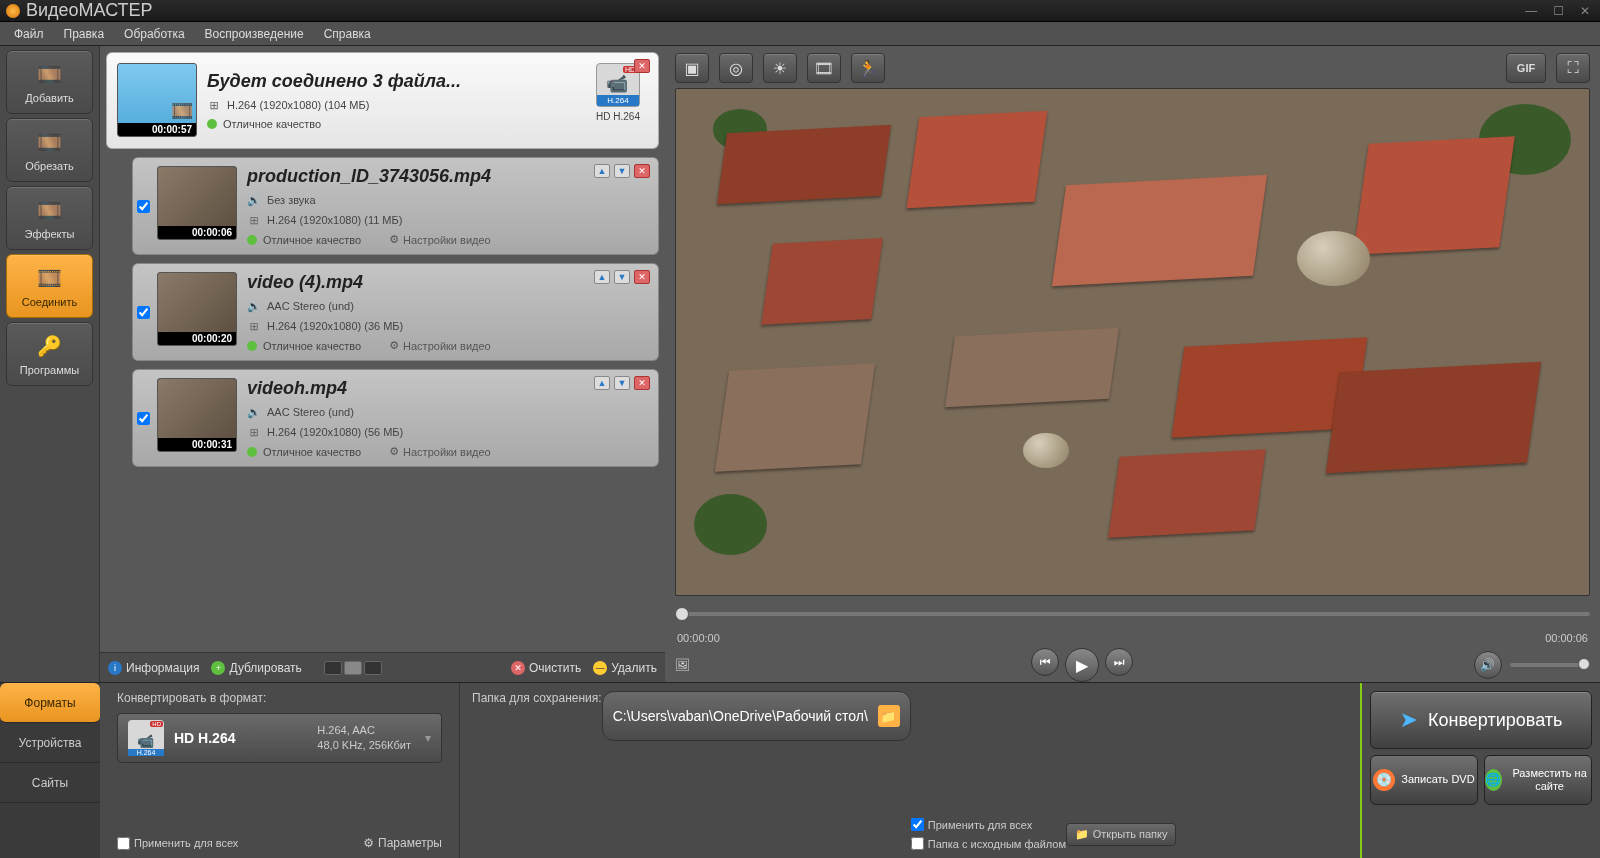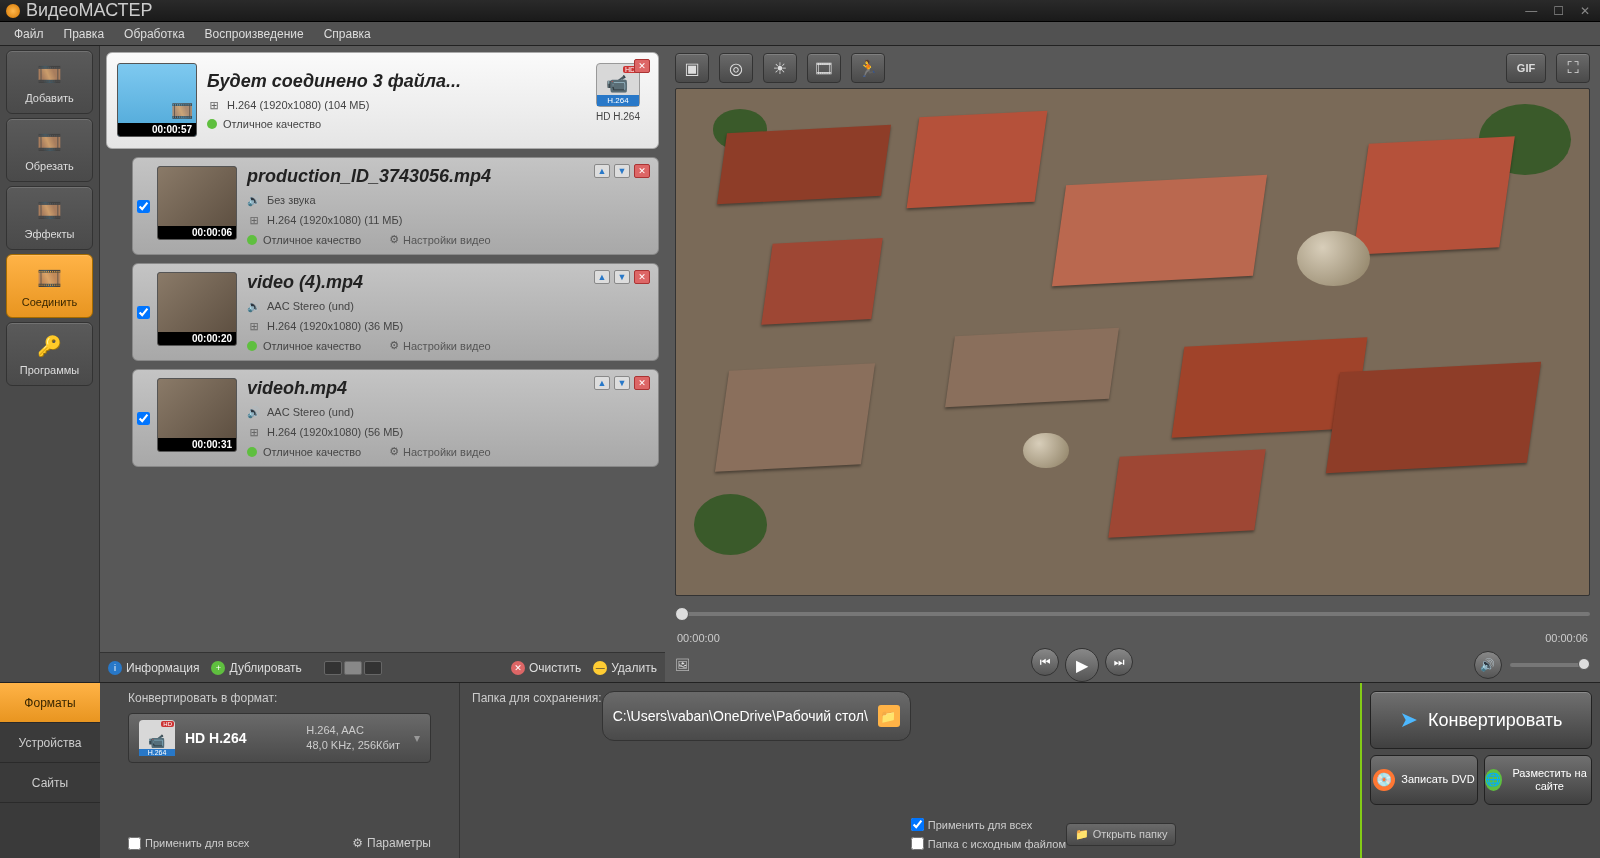--- a/index.html
+++ b/index.html
@@ -59,22 +59,22 @@
 .timeline .knob { position:absolute; left:0; top:-5px; width:14px; height:14px; background:#ddd; border-radius:50%; border:1px solid #555; cursor:pointer; }
 .timeline-labels { display:flex; justify-content:space-between; font-size:11px; color:#ccc; padding:0 2px 4px; }
 .controls-row { height:34px; display:flex; align-items:center; gap:8px; }
 .ctrl { width:28px; height:28px; background:linear-gradient(#888,#555); border:1px solid #333; border-radius:50%; display:flex; align-items:center; justify-content:center; cursor:pointer; color:#fff; }
 .ctrl.play { width:34px; height:34px; font-size:16px; }
 .vol-slider { width:80px; height:4px; background:#777; border-radius:2px; position:relative; }
 .vol-slider .knob { position:absolute; right:0; top:-5px; width:12px; height:12px; background:#ddd; border-radius:50%; border:1px solid #555; }
 .bottom { height:176px; background:#4a4a4a; border-top:1px solid #222; display:flex; }
 .tabs { width:100px; display:flex; flex-direction:column; background:#3a3a3a; }
 .tab { flex:0 0 40px; display:flex; align-items:center; justify-content:center; cursor:pointer; color:#ccc; border-bottom:1px solid #2a2a2a; font-size:12px; }
-.tab.active { background:linear-gradient(#ffb347,#e89520); color:#3a2700; }
-.format-panel { flex:0 0 360px; padding:8px 28px; display:flex; flex-direction:column; border-right:1px solid #333;}
+.tab.active { background:linear-gradient(#ffb347,#e89520); color:#3a2700;border-radius:6px; }
+.format-panel { flex:0 0 360px; padding:8px 17px; display:flex; flex-direction:column; border-right:1px solid #333;}
 .panel-label { font-size:12px; color:#ccc; margin-bottom:8px; }
 .format-sel { height:50px; background:linear-gradient(#6a6a6a,#4a4a4a); border:1px solid #333; border-radius:4px; display:flex; align-items:center; padding:0 10px; gap:10px; cursor:pointer; }
 .format-sel .ficon { width:36px; height:36px; background:#d8d8d8; border-radius:4px; position:relative; display:flex; flex-direction:column; align-items:center; justify-content:flex-end; }
 .format-sel .ficon .hd{ position:absolute; top:1px; right:1px; background:#cc3333; color:#fff; font-size:6px; padding:0 2px; border-radius:2px;}
 .format-sel .ficon .lbl{ background:#2878c8; color:#fff; font-size:7px; width:100%; text-align:center; }
 .format-sel .fname { color:#fff; font-size:14px; font-weight:bold; }
 .format-sel .fcodec { color:#ccc; font-size:11px; margin-left:auto; margin-right:4px; line-height:1.4; }
 .format-sel .chev { color:#999; font-size:12px; }
 .apply-row { margin-top:auto; display:flex; align-items:center; justify-content:space-between; }
 .apply-row label { display:flex; align-items:center; gap:4px; font-size:11px; color:#ccc; }

